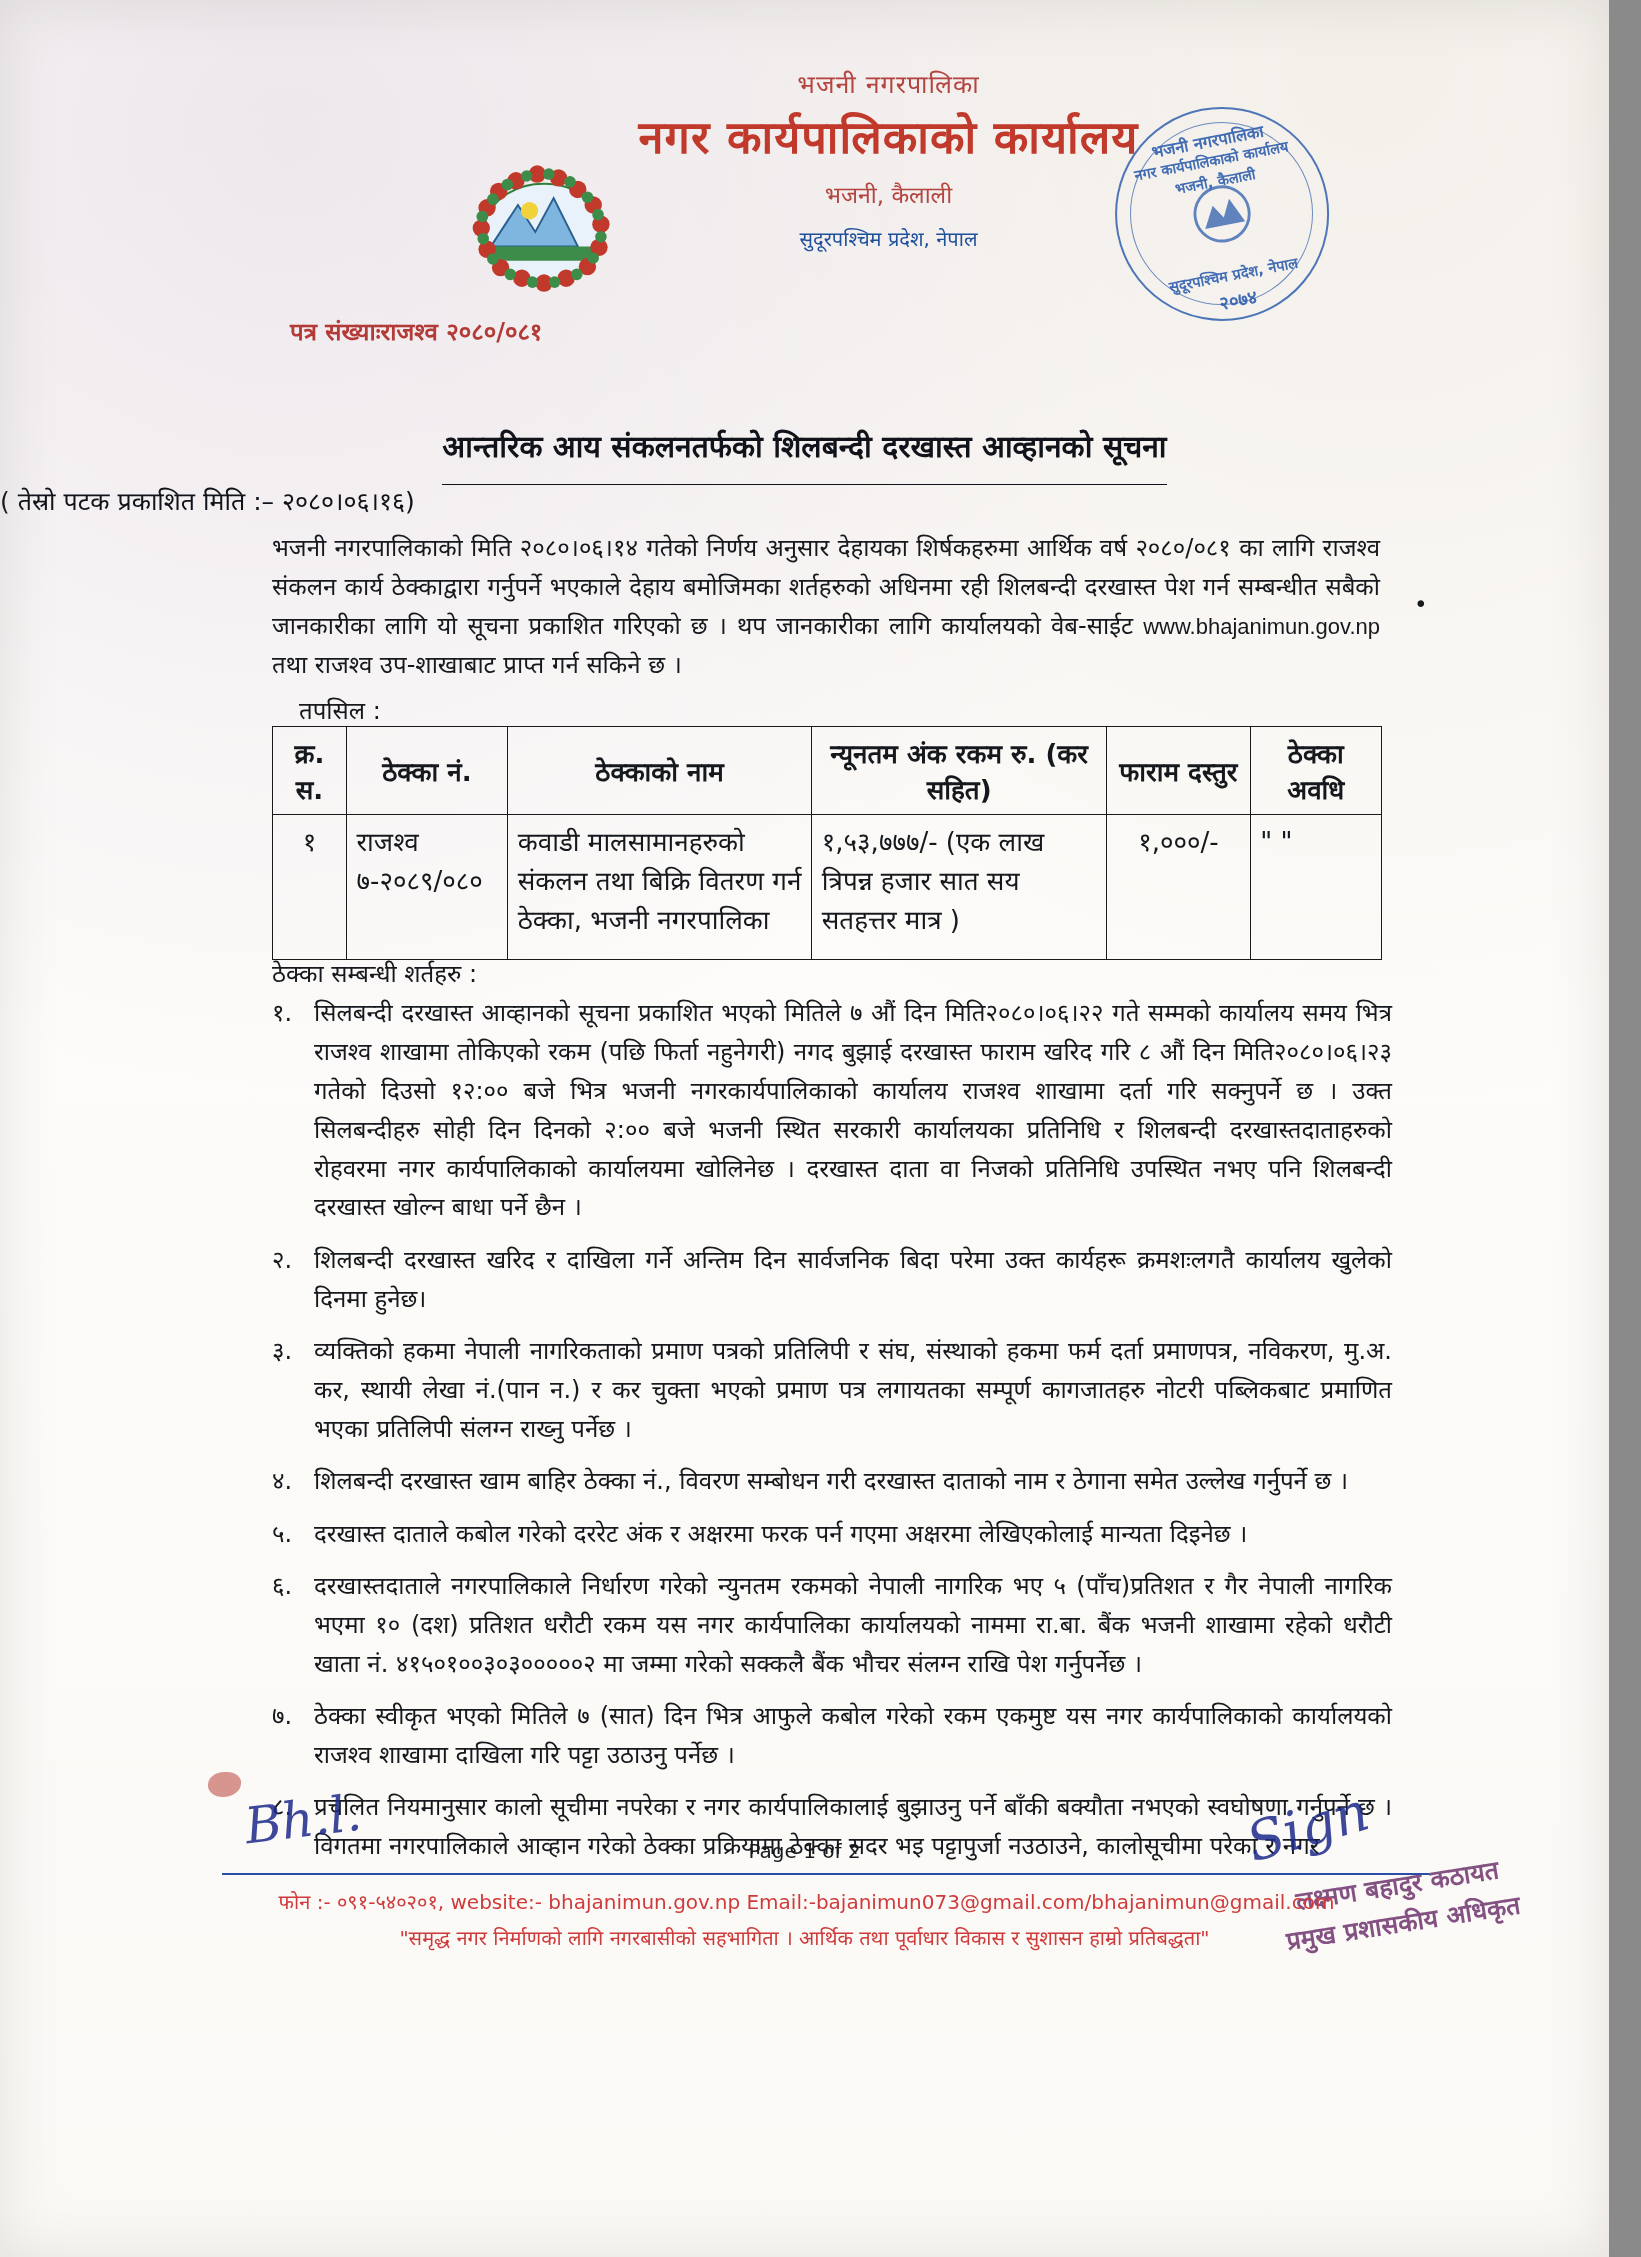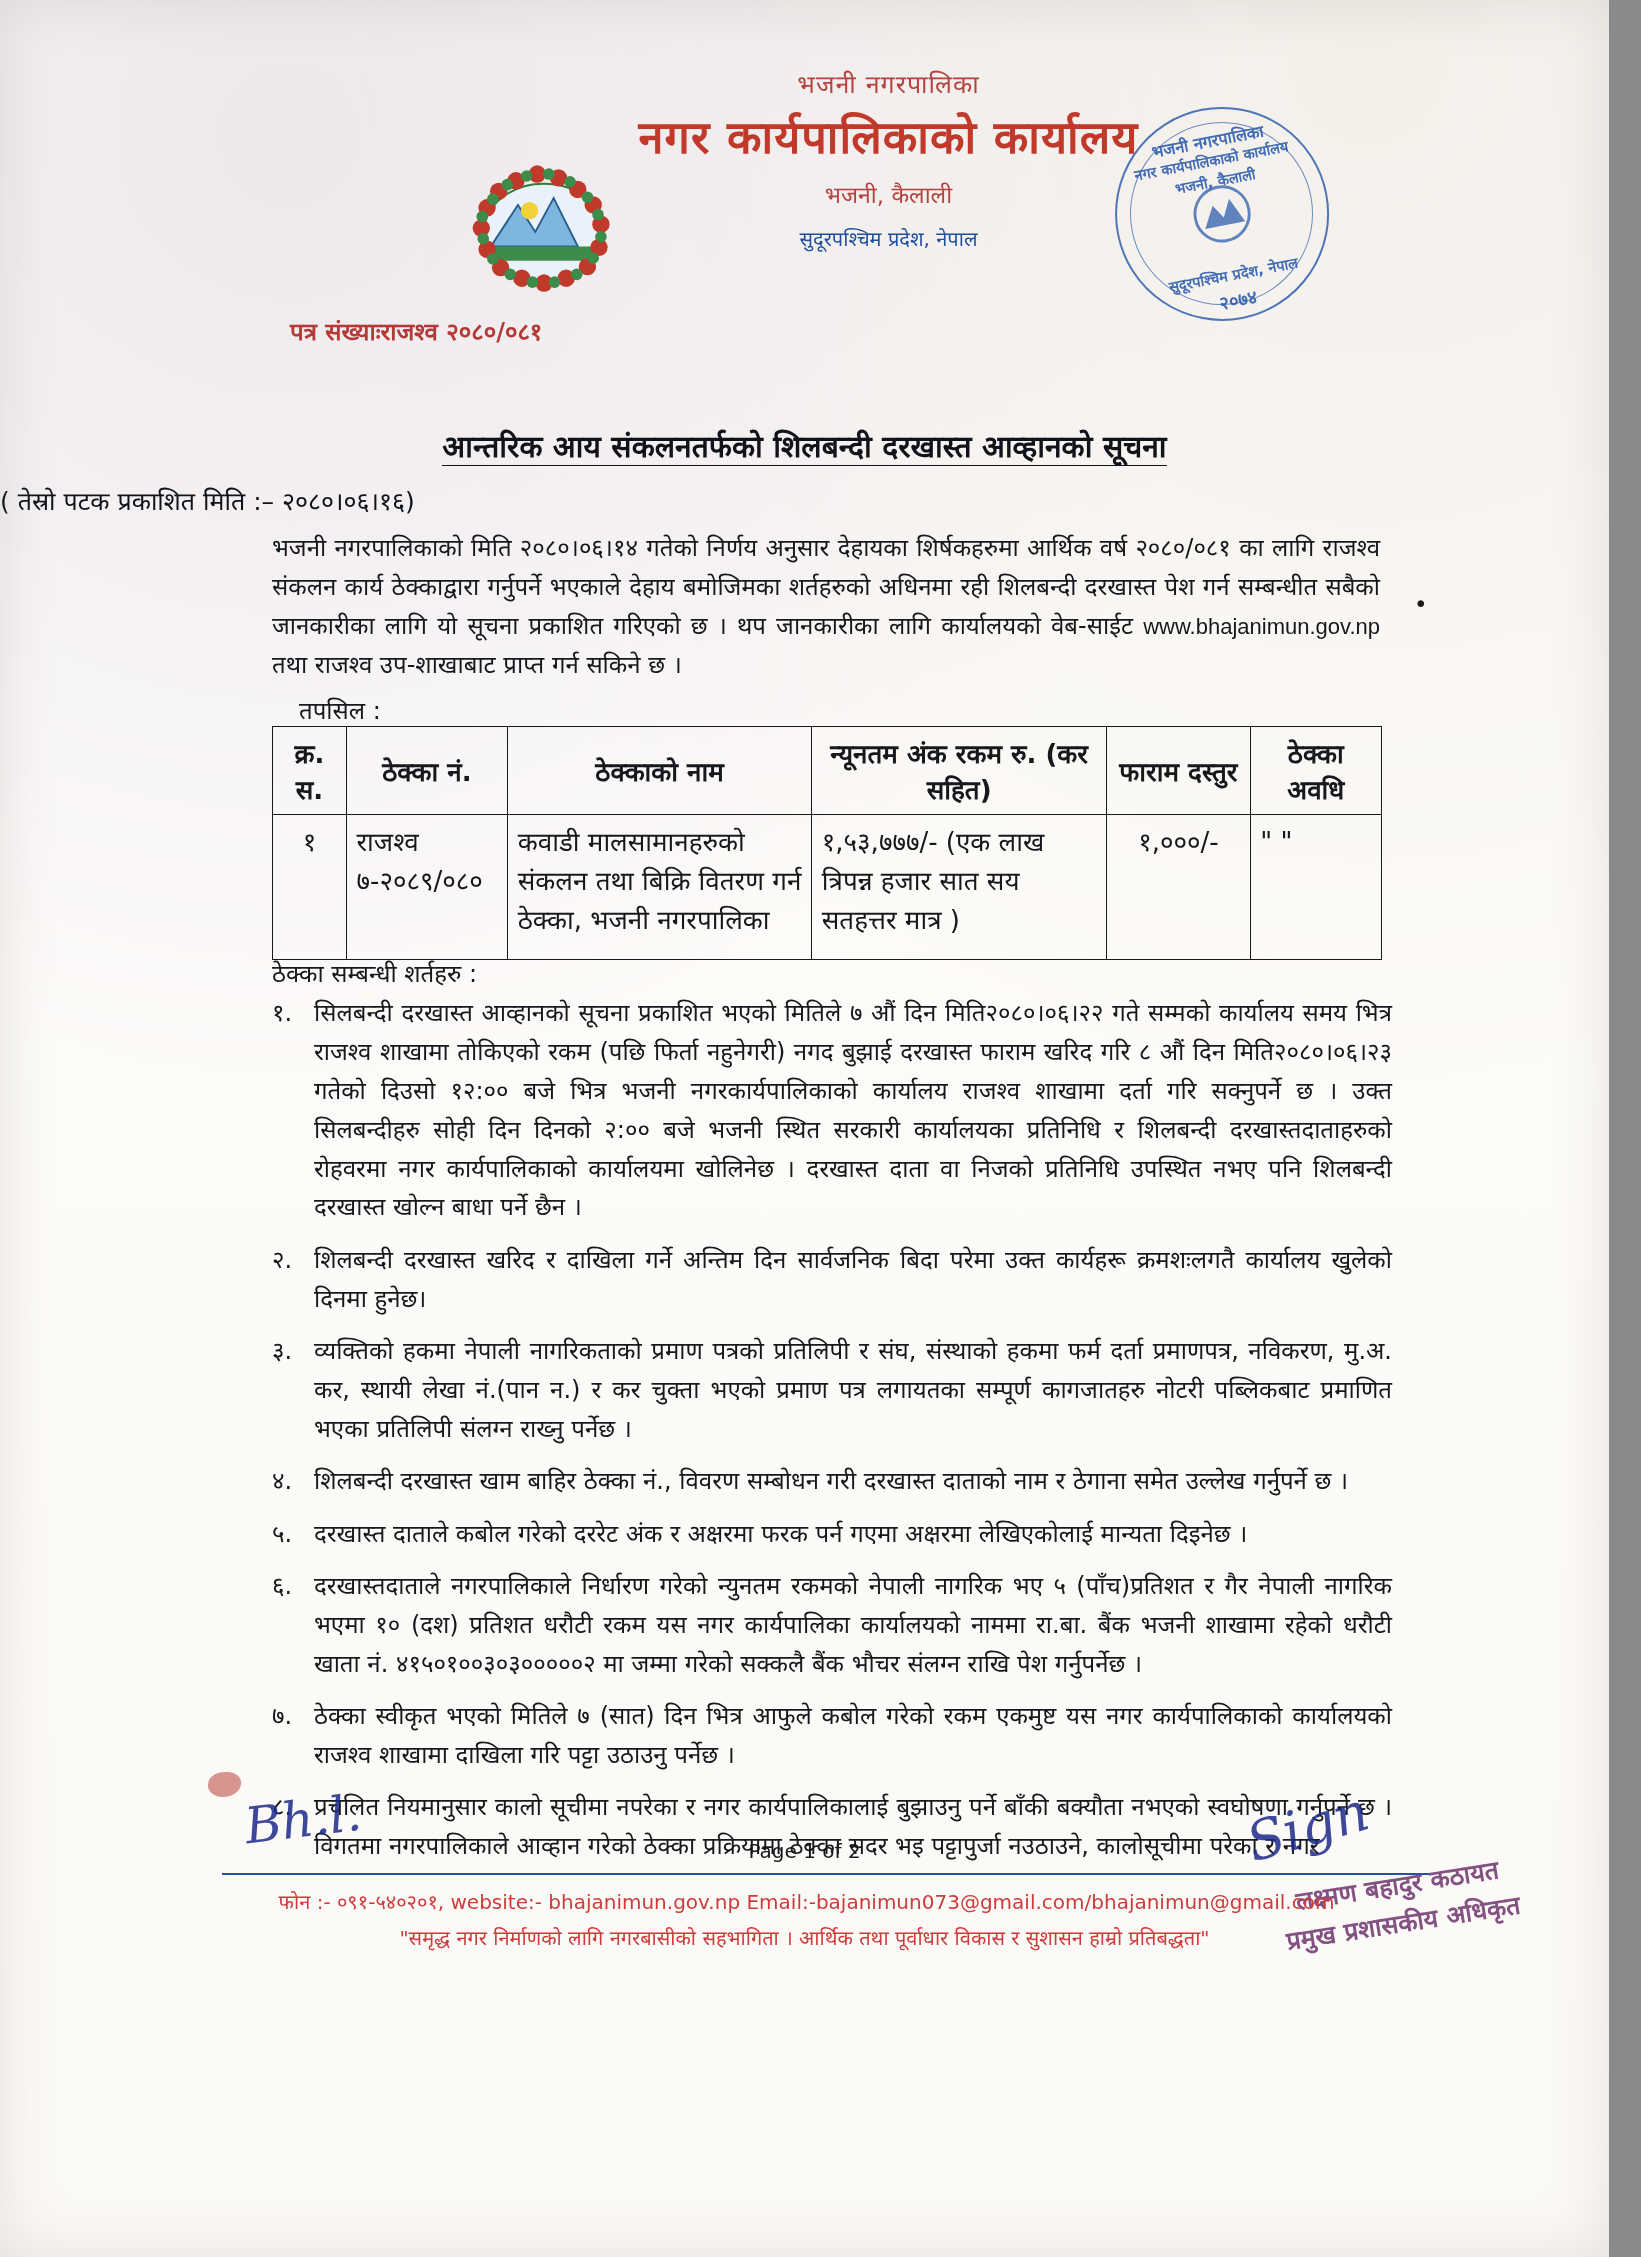--- a/index.html
+++ b/index.html
@@ -136,21 +136,21 @@
     top: 425px;
     left: 0;
     right: 0;
     text-align: center;
     font-size: 30px;
     font-weight: bold;
     color: #10131a;
   }
   .doc-title .u {
     border-bottom: 1.9px solid #10131a;
-    padding-bottom: 1px;
+    padding-bottom: 20px;
   }
   .doc-subtitle {
     position: absolute;
     top: 483px;
     left: 0;
     right: 0;
     text-align: left;
     font-size: 25px;
     color: #10131a;
   }

